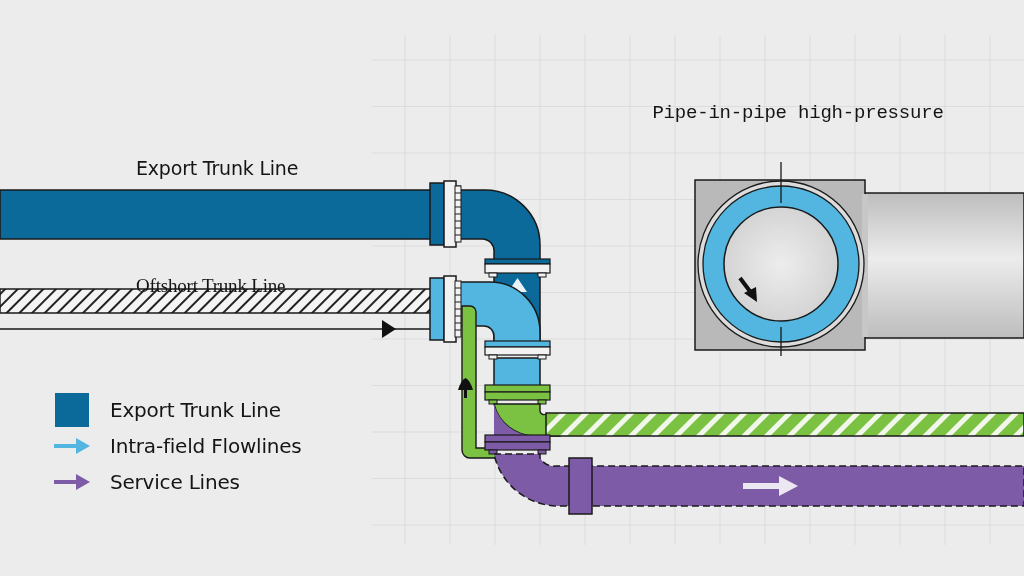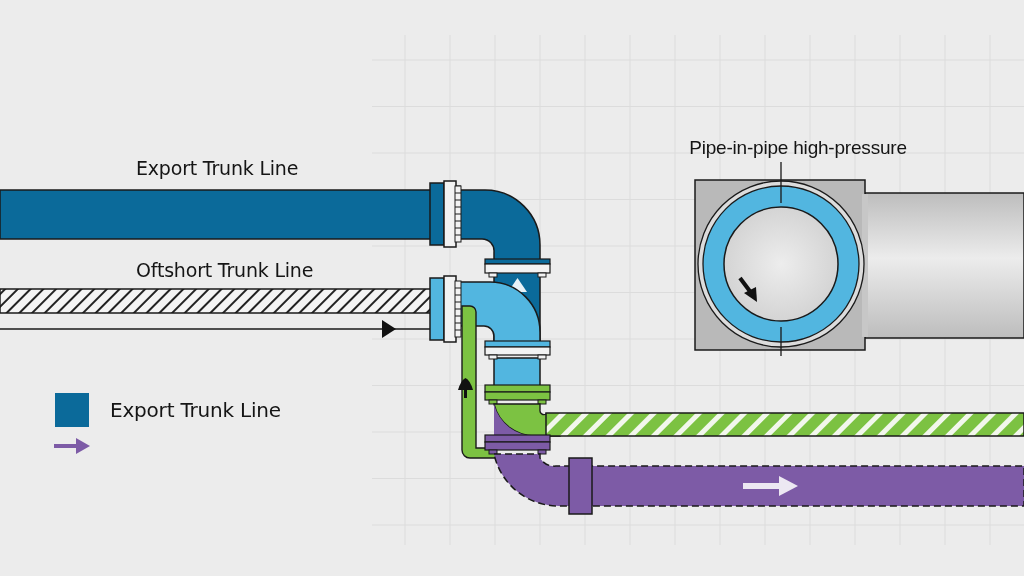--- a/index.html
+++ b/index.html
@@ -10,21 +10,21 @@
       position: relative;
     }
     #stage { position: absolute; left: 0; top: 0; width: 1024px; height: 576px; }
     .label {
       position: absolute; color: #151515; font-size: 19px; white-space: nowrap;
       font-family: "DejaVu Sans", sans-serif; letter-spacing: -0.2px;
     }
     .title-block {
       position: absolute; color: #151515; font-size: 19px; line-height: 28px;
       text-align: center; white-space: nowrap;
-      font-family: Liberation Sans, sans-serif; letter-spacing: -0.2px; margin-top: 35px;
+      font-family: Liberation Mono, monospace; letter-spacing: -0.2px;
     }
     .legend { position: absolute; left: 52px; top: 392px; }
     .legend-row { display: flex; align-items: center; height: 36px; }
     .legend-swatch { width: 40px; height: 30px; display: flex; align-items: center; justify-content: center; margin-right: 18px; }
     .legend-text { font-size: 20px; color: #151515; font-family: "DejaVu Sans", sans-serif; letter-spacing: -0.2px; }
   </style>
 </head>
 <body>
 
 <svg id="stage" width="1024" height="576" viewBox="0 0 1024 576" xmlns="http://www.w3.org/2000/svg">
@@ -181,33 +181,43 @@
     <line x1="781" y1="162" x2="781" y2="203" stroke="#1a1a1a" stroke-width="1.3"></line>
     <line x1="781" y1="327" x2="781" y2="356" stroke="#1a1a1a" stroke-width="1.3"></line>
     <g>
       <line x1="740" y1="278" x2="752" y2="294" stroke="#111" stroke-width="4"></line>
       <polygon points="744,293 757,302 756,287" fill="#111"></polygon>
     </g>
   </g>
 </svg>
 
 <div class="label" style="left:136px; top:157px;">Export Trunk Line</div>
-<div class="label" style="left:136px; top:259px;">Oftshort Trunk Line</div>
+<div class="label" style="left:136px; top:275px;font-family:Liberation Serif, serif;">Oftshort Trunk Line</div>
 <div class="title-block" style="left:612px; top:99px; width:372px;">
   <div>Pipe-in-pipe high-pressure</div>
 </div>
 
 <div class="legend">
   <div class="legend-row">
     <div class="legend-swatch">
       <div style="width:34px;height:34px;background:#0b6a9a;"></div>
     </div>
     <span class="legend-text">Export Trunk Line</span>
   </div>
   <div class="legend-row">
     <div class="legend-swatch">
       <svg width="36" height="16">
+          <rect x="0" y="6" width="26" height="4" fill="#52b6e0"></rect>
+          <polygon points="22,0 36,8 22,16" fill="#52b6e0"></polygon>
+        </svg>
+    </div>
+    <span class="legend-text">Intra-field Flowlines</span>
+  </div>
+  <div class="legend-row">
+    <div class="legend-swatch">
+      <svg width="36" height="16">
           <rect x="0" y="6" width="26" height="4" fill="#7d5ba6"></rect>
           <polygon points="22,0 36,8 22,16" fill="#7d5ba6"></polygon>
         </svg>
     </div>
+    <span class="legend-text">Service Lines</span>
   </div>
 </div>
 
 </body></html>

